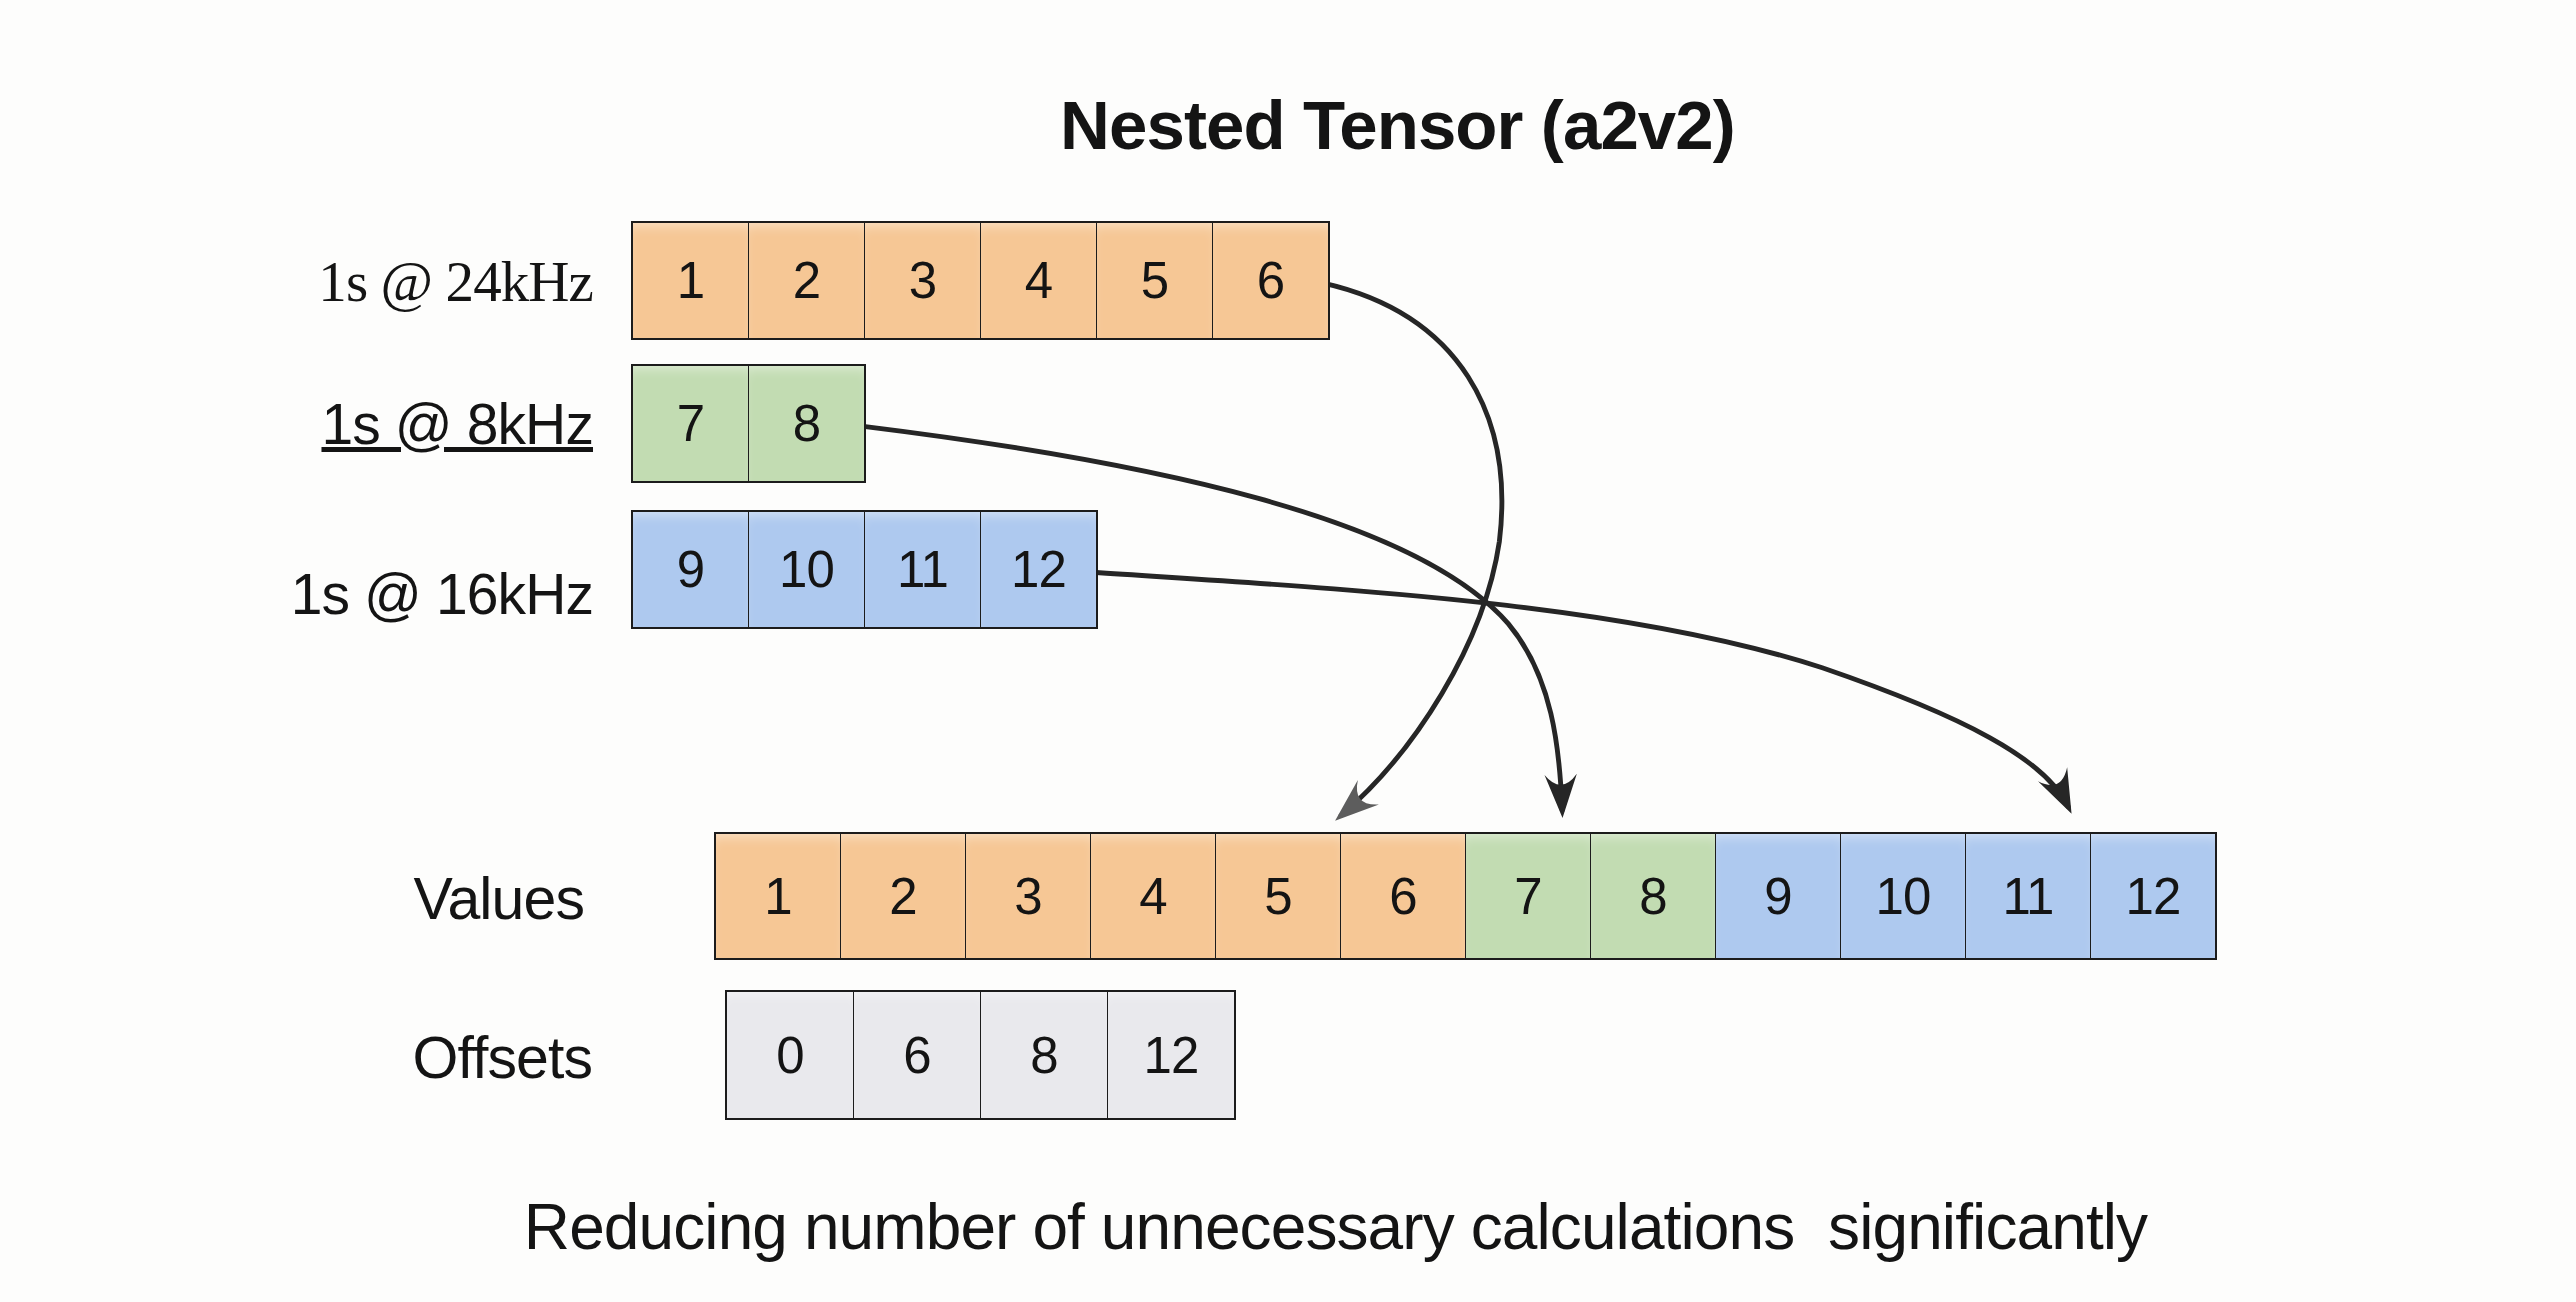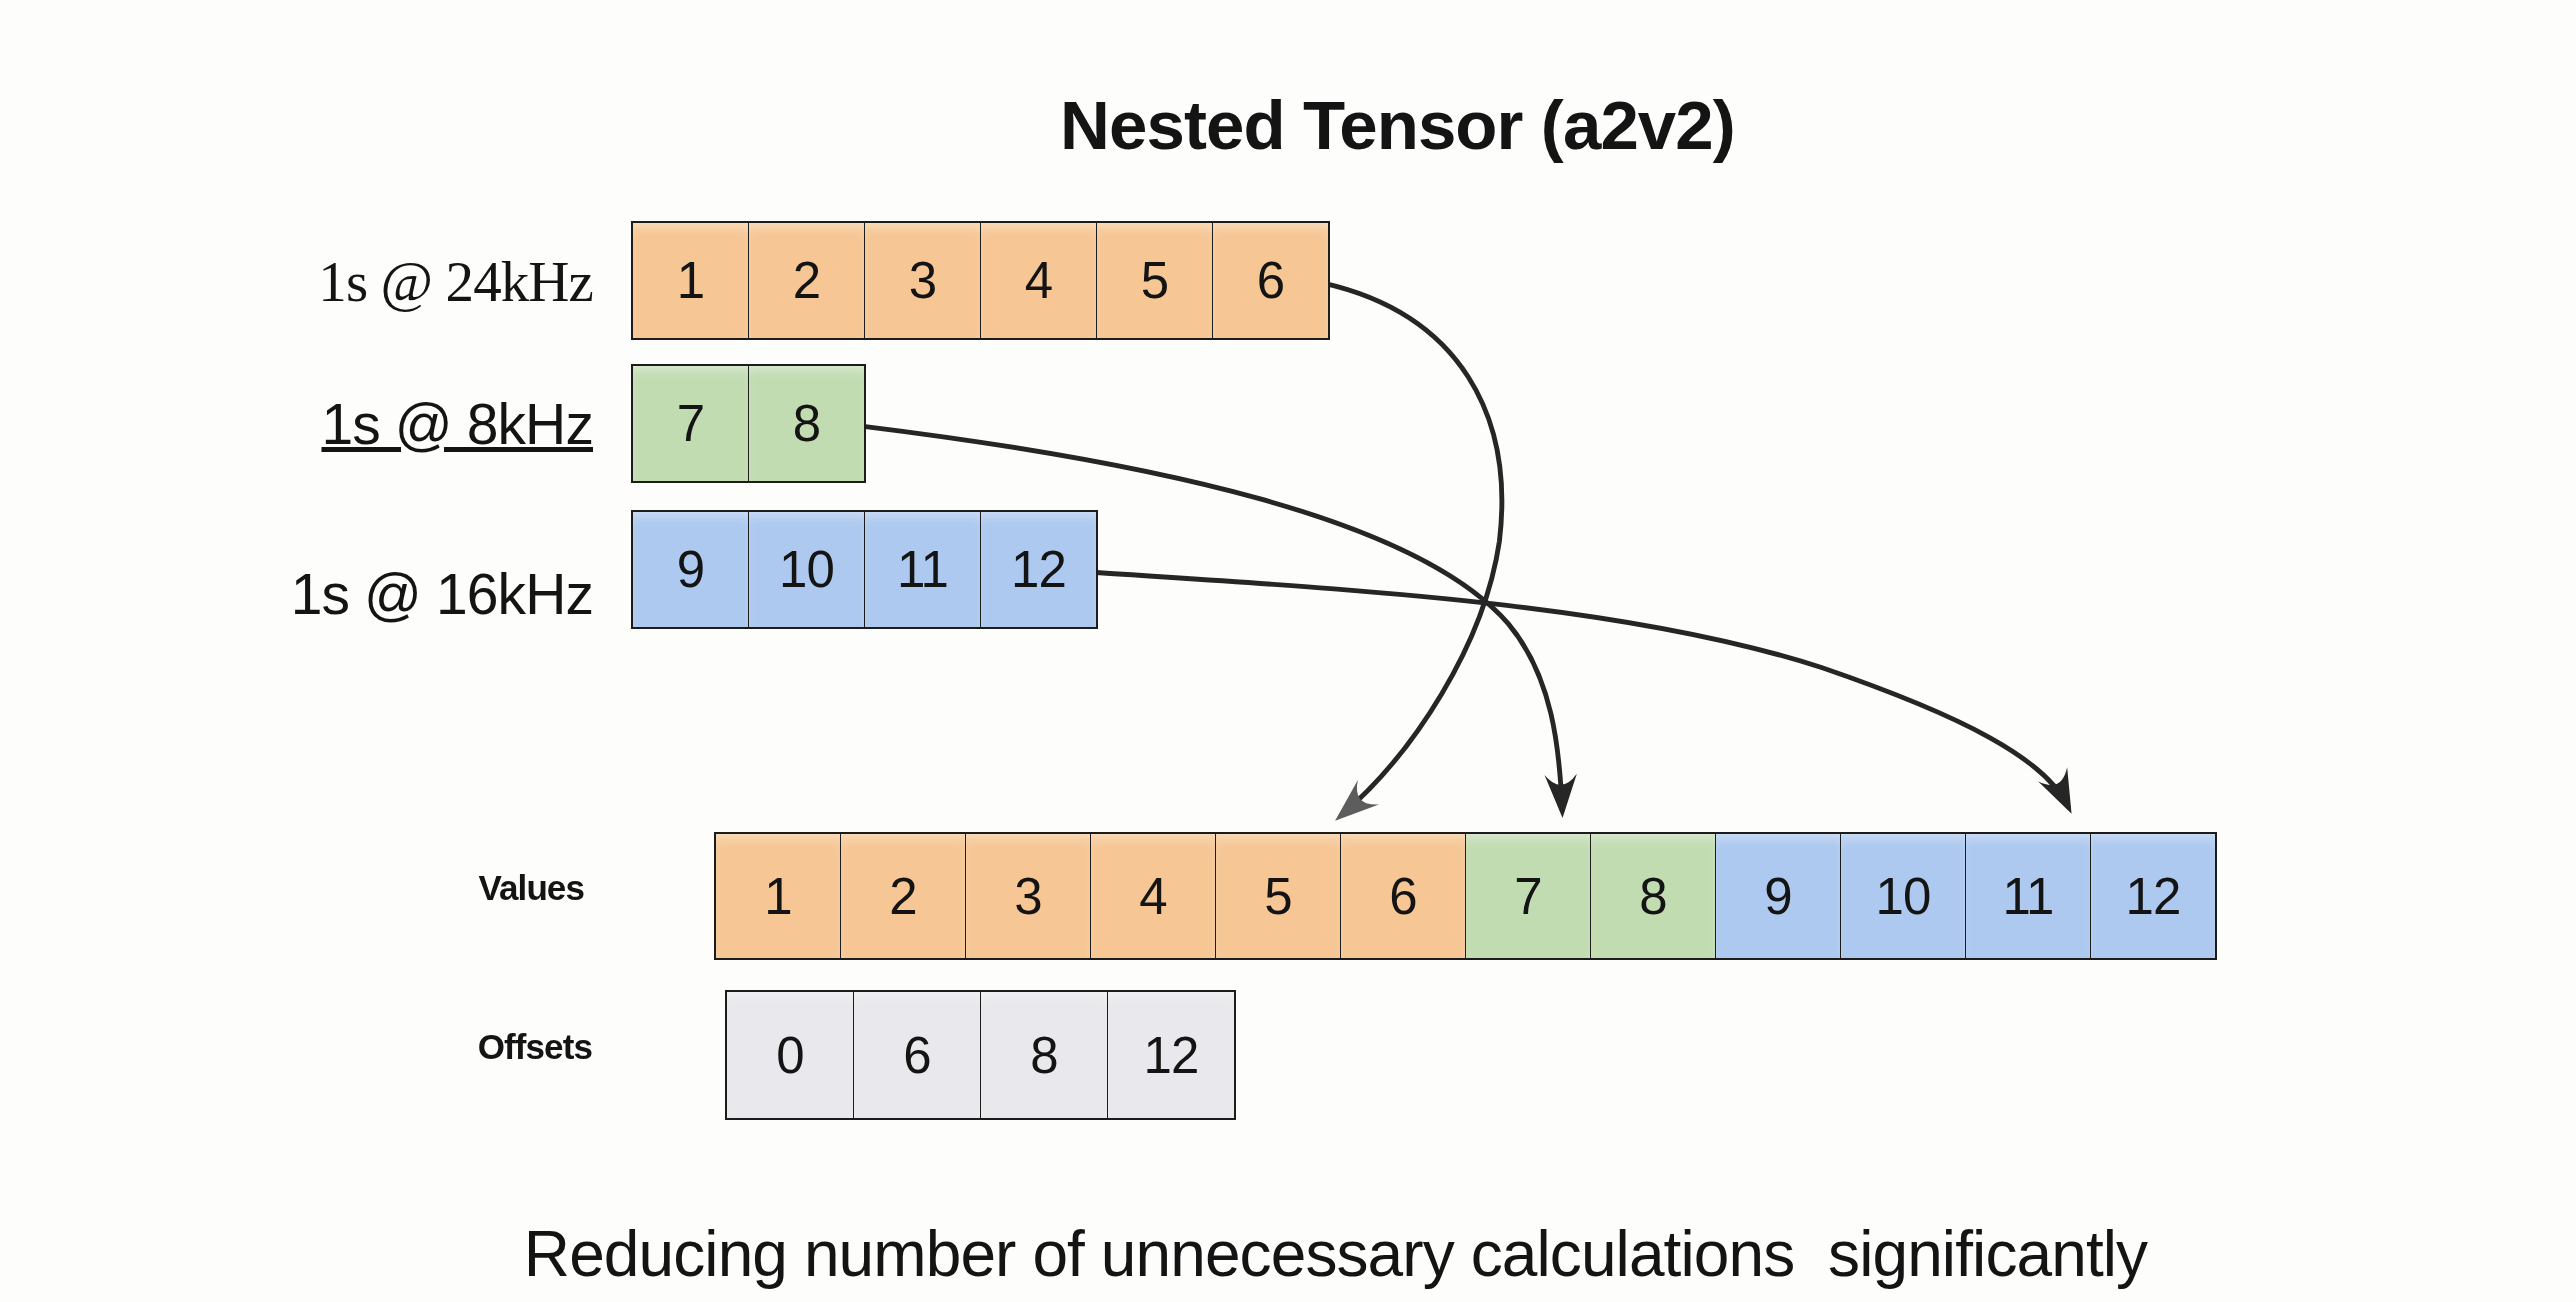--- a/index.html
+++ b/index.html
@@ -10,21 +10,21 @@
     color:var(--text,#141414);
   }
   .abs{position:absolute;}
   .title{
     font-size:69px;line-height:1.1;text-align:center;letter-spacing:-0.9px;
   }
   .row-label{
     font-size:57px;line-height:1;text-align:right;letter-spacing:-0.9px;
   }
   .small-label{
-    font-size:35px;line-height:1;text-align:right;letter-spacing:-0.9px;font-weight:bold;
+    font-size:59px;line-height:1;text-align:right;letter-spacing:-0.9px;
   }
   .cells{
     position:absolute;display:flex;
     border:2.7px solid var(--line,#1c1c1c);
     box-sizing:content-box;
     background:var(--line,#1c1c1c);
   }
   .cell{
     width:var(--cw);height:var(--ch);
     display:flex;align-items:center;justify-content:center;
@@ -105,14 +105,14 @@
   </div>
 
 <div class="abs small-label" style="left:238px;top:1029px;width:354px;">Offsets</div>
 <div class="cells" style="left:725px;top:990px;--cw:126px;--ch:126px;">
     <div class="cell c-gray">0</div>
     <div class="cell c-gray">6</div>
     <div class="cell c-gray">8</div>
     <div class="cell c-gray">12</div>
   </div>
 
-<div class="abs caption" style="left:495px;top:1219px;width:1681px;">Reducing number of unnecessary calculations  significantly</div>
+<div class="abs caption" style="left:495px;top:1192px;width:1681px;">Reducing number of unnecessary calculations  significantly</div>
 
 
 </body></html>

